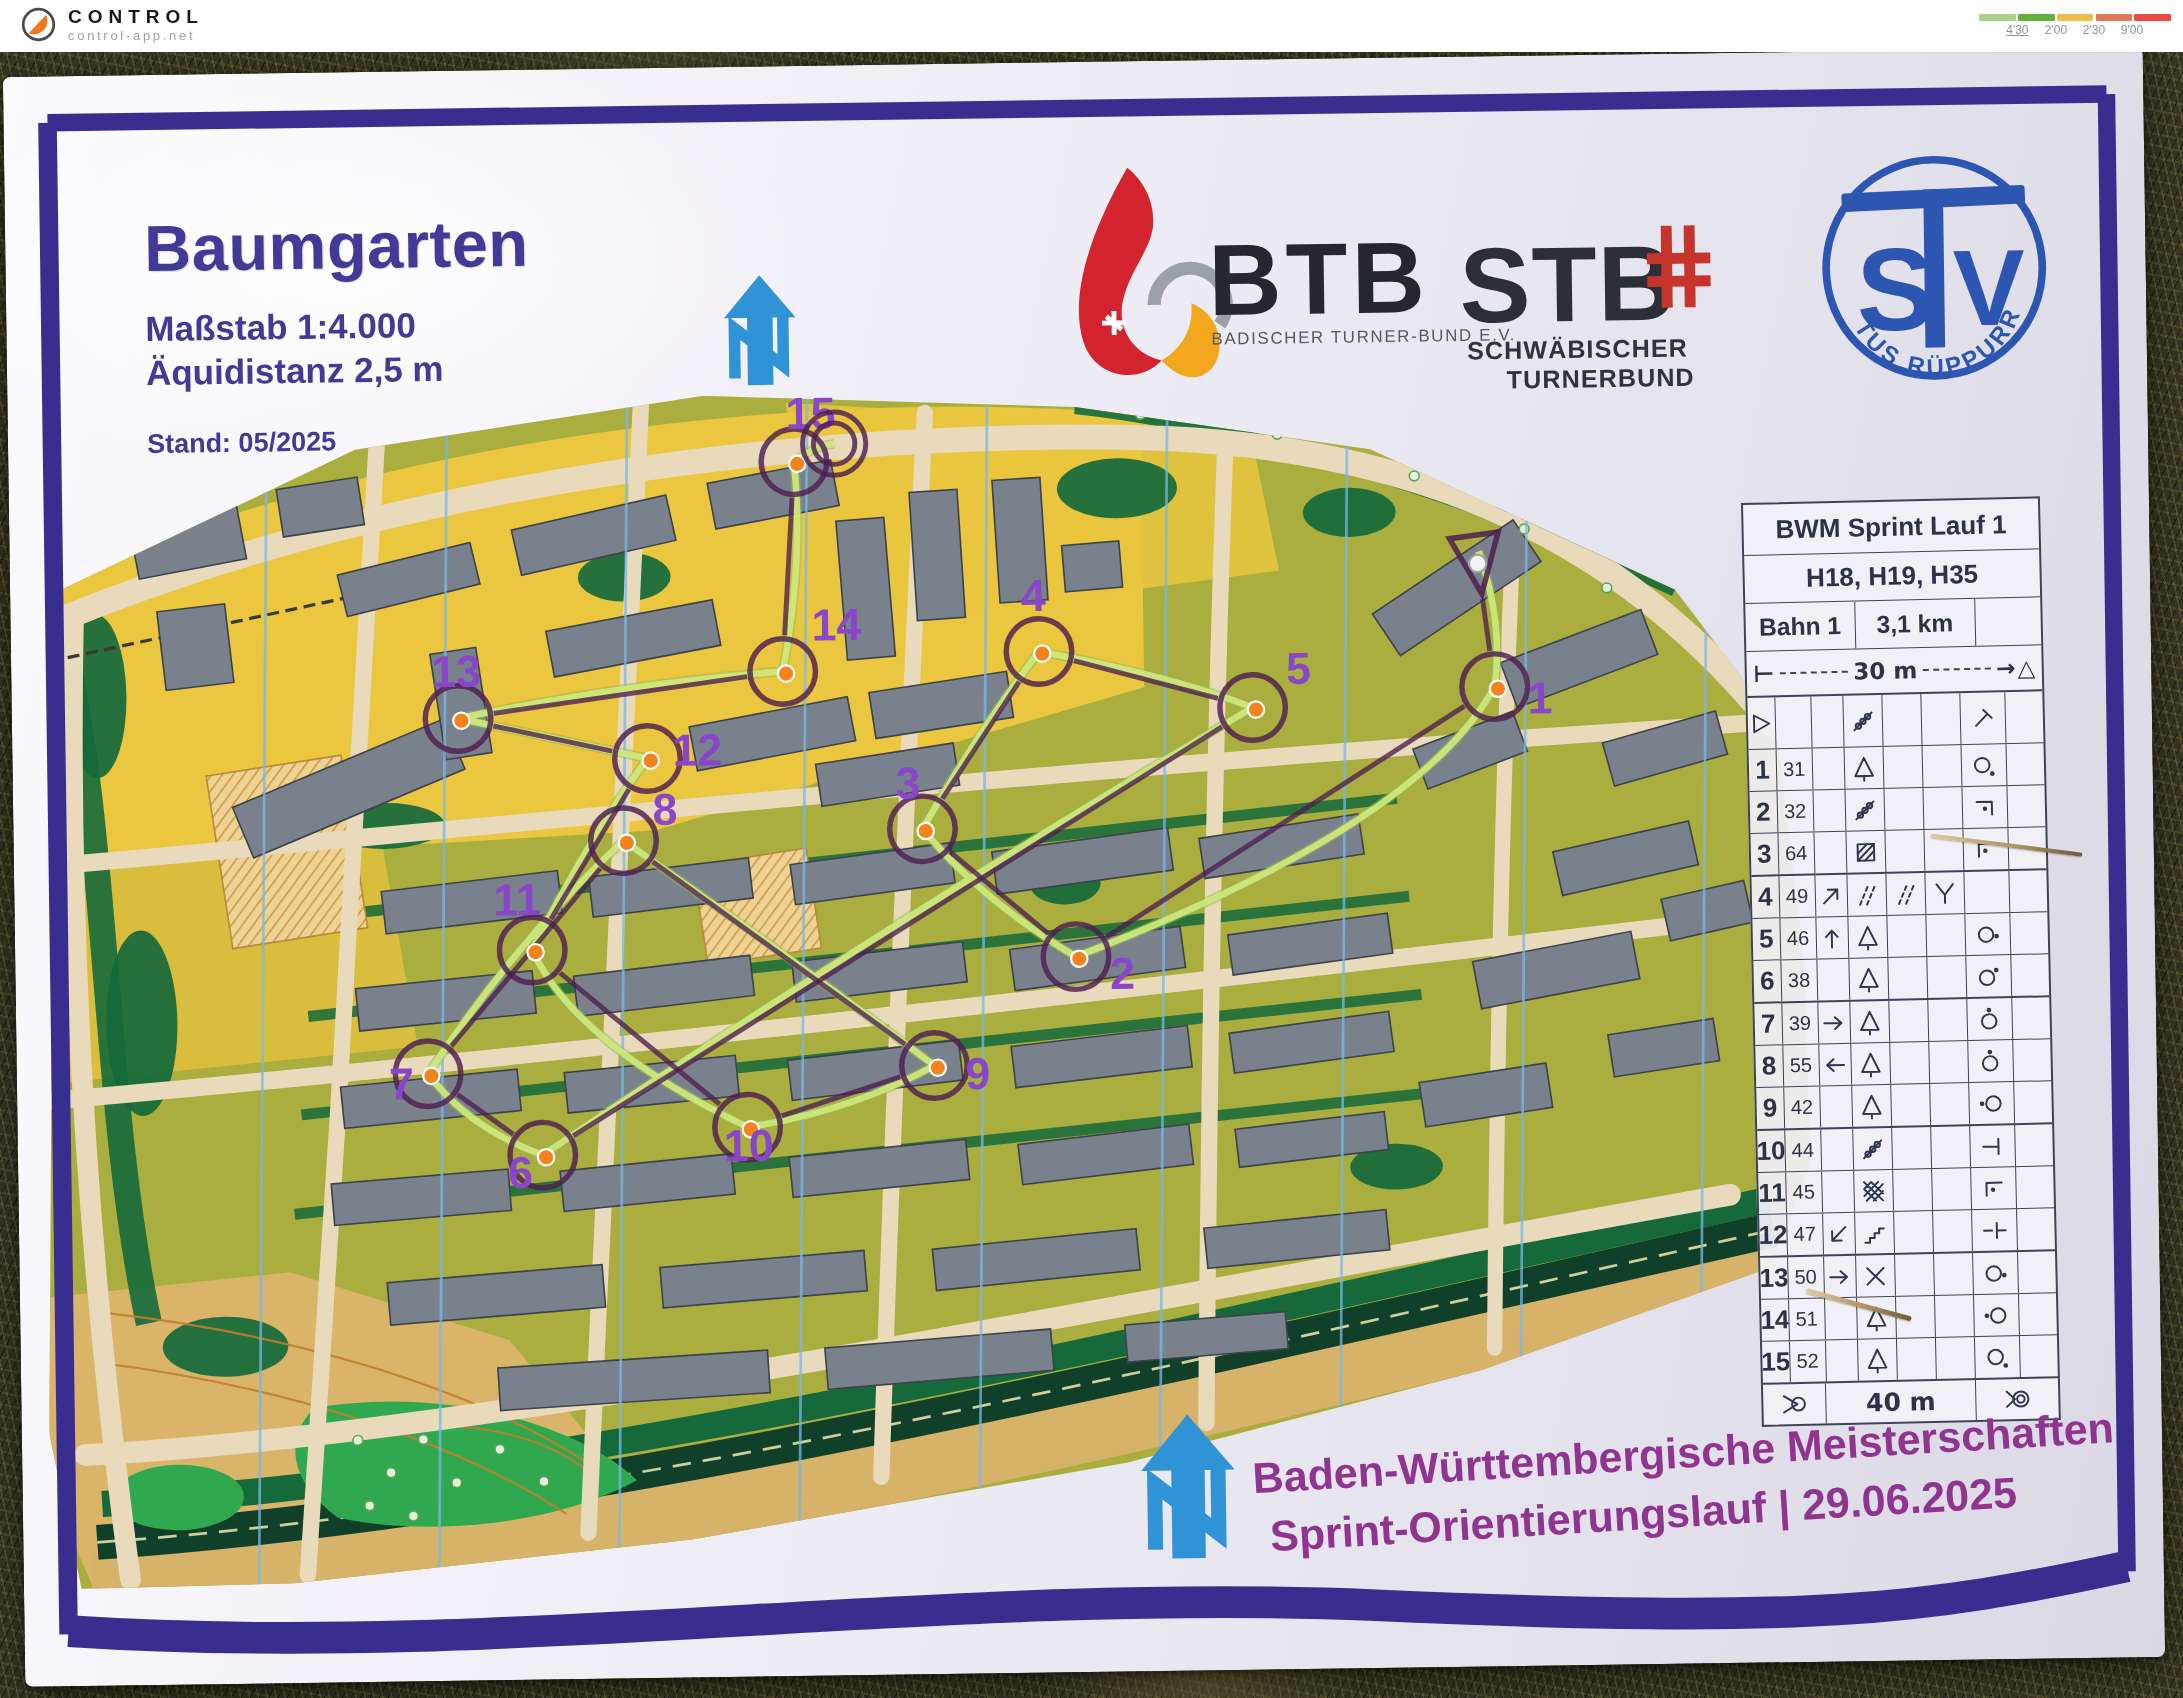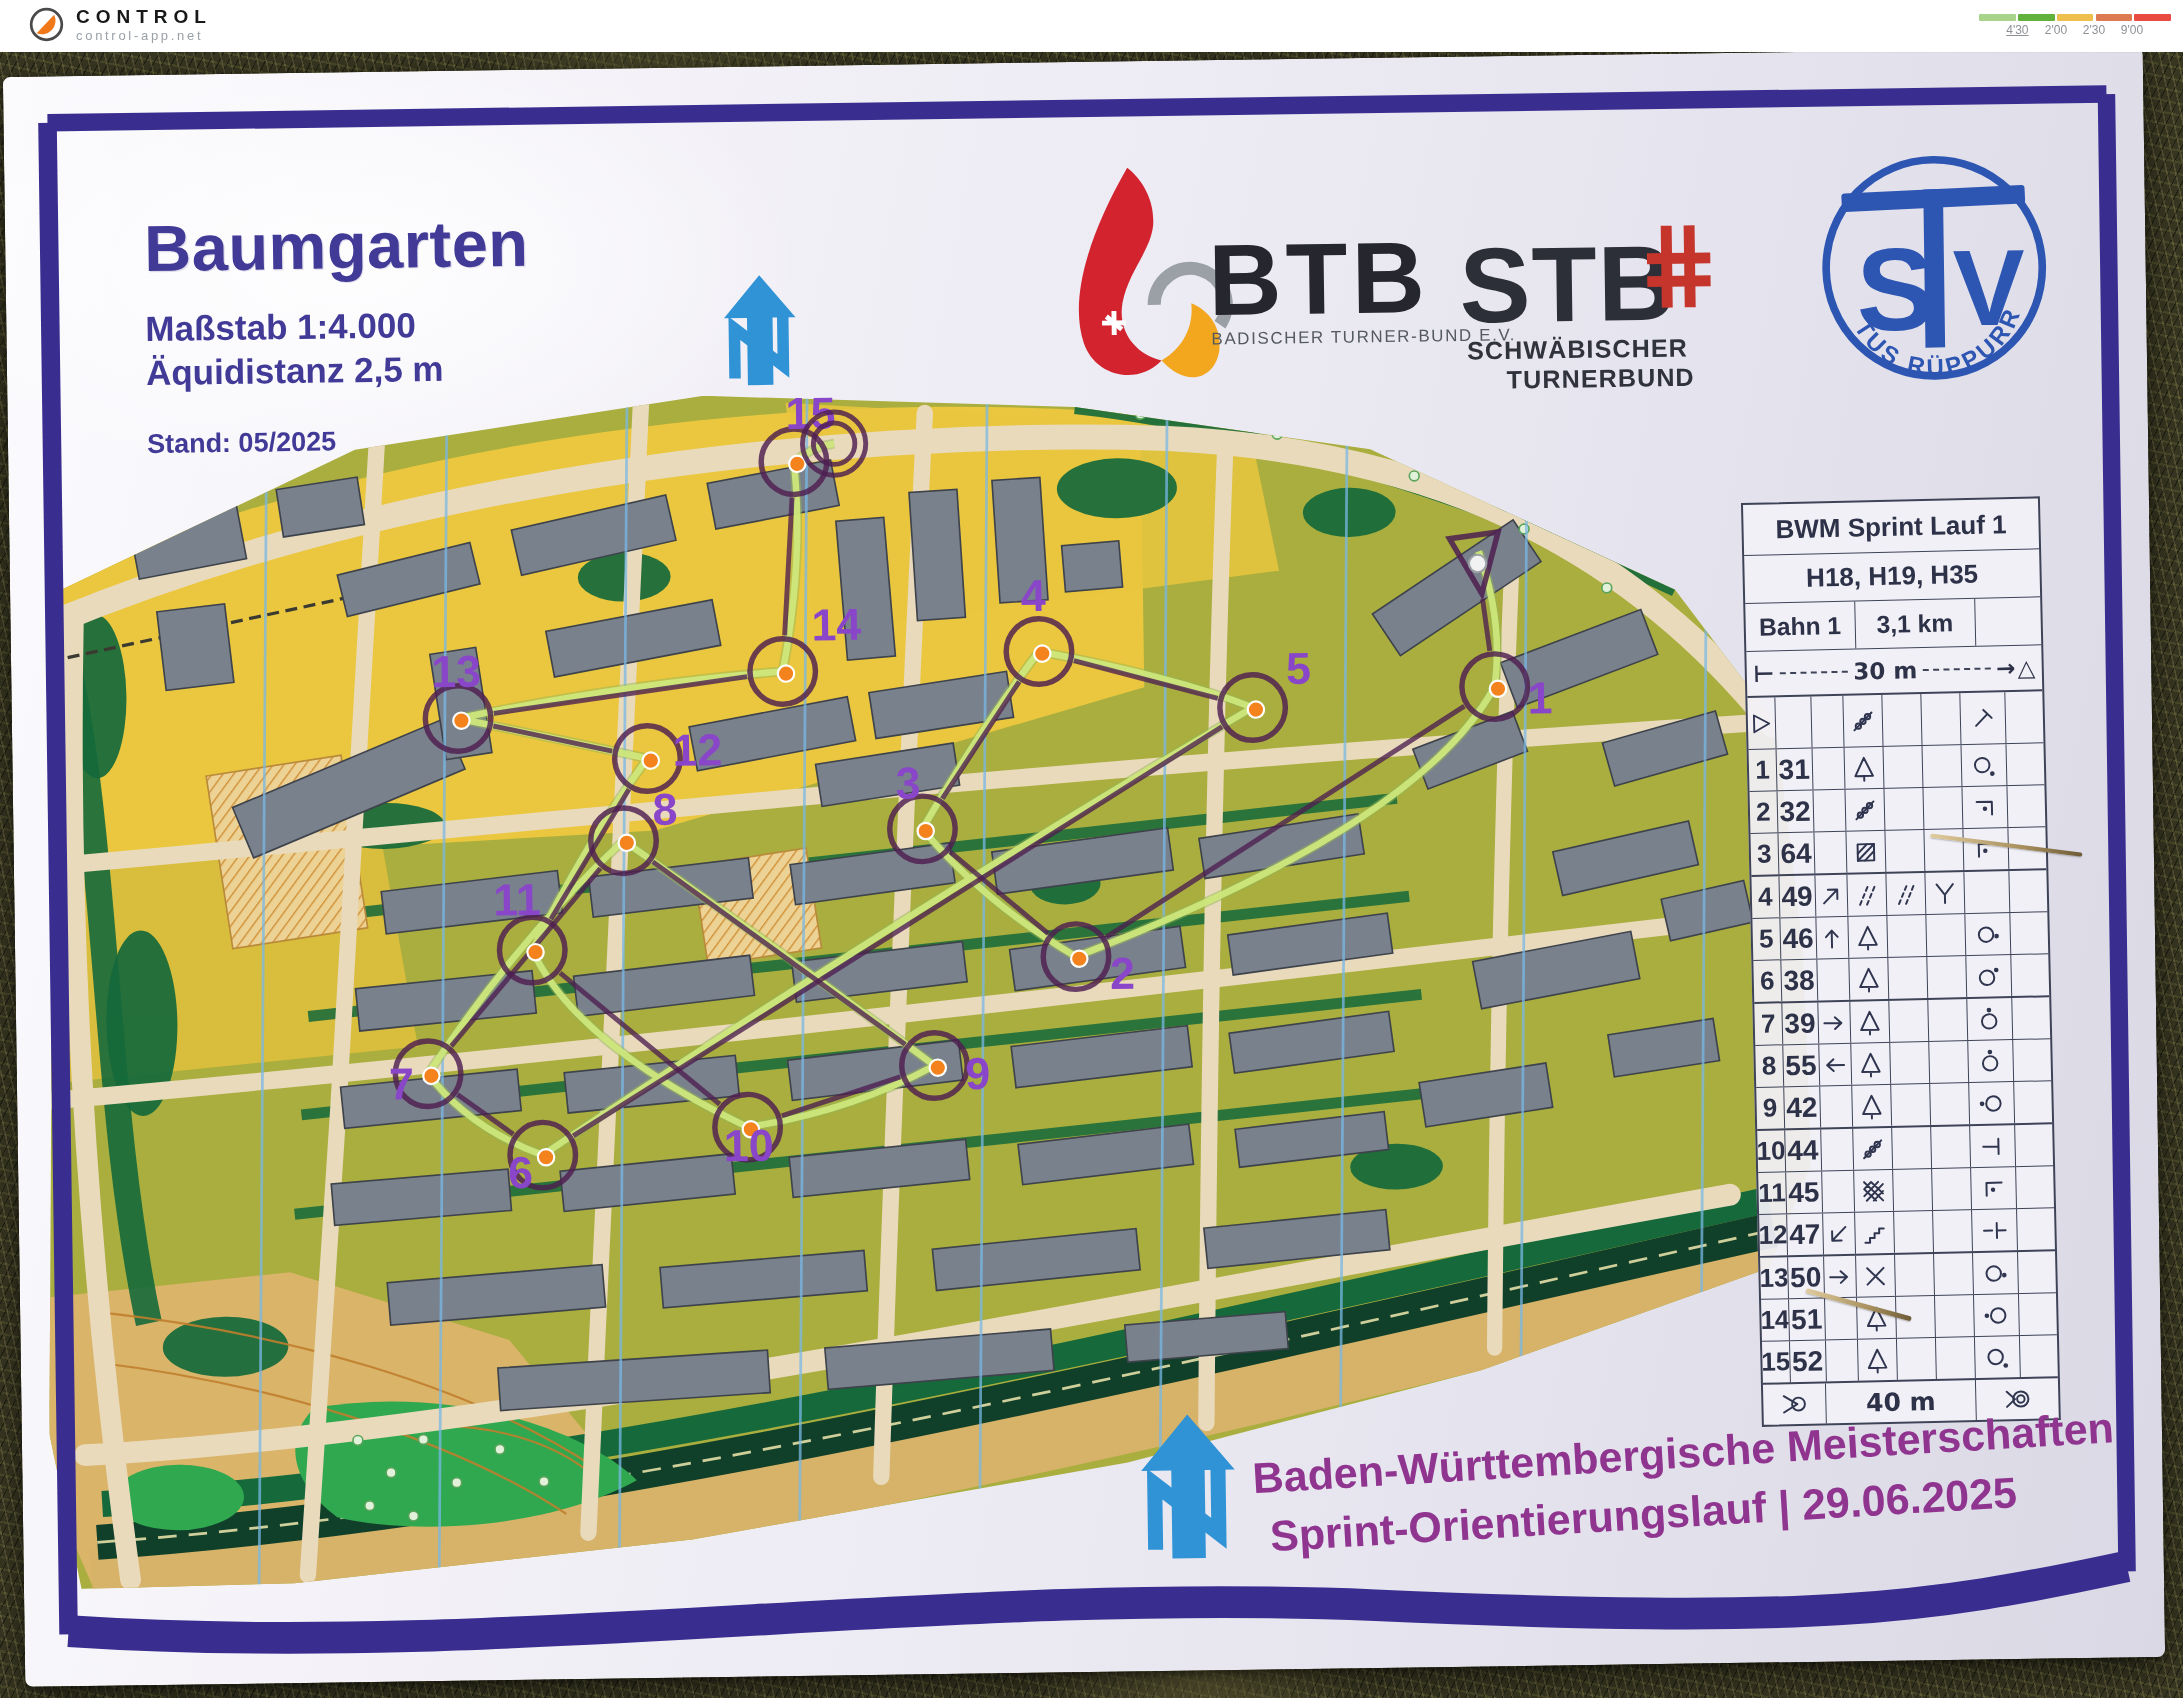--- a/index.html
+++ b/index.html
@@ -6,21 +6,21 @@
   body{
     width:2183px;height:1699px;position:relative;overflow:hidden;
     font-family:"Liberation Sans","DejaVu Sans",sans-serif;
     background:#3c3a22;
   }
   
   #appbar{
     position:absolute;left:0;top:0;width:2183px;height:52px;background:#ffffff;z-index:50;
     box-shadow:0 0.5px 0 rgba(0,0,0,.06);
   }
-  .brand{position:absolute;left:29px;top:6.5px;display:flex;align-items:center;gap:12px;cursor:pointer;}
+  .brand{position:absolute;left:21px;top:6.5px;display:flex;align-items:center;gap:12px;cursor:pointer;}
   .brand svg{display:block;}
   .bname{font-size:19px;font-weight:bold;letter-spacing:6px;color:#17181a;line-height:1;}
   .bdom{font-size:13px;letter-spacing:2.7px;color:#9aa0a6;margin-top:3.3px;line-height:1;}
   .legend{position:absolute;right:12px;top:14px;width:192px;}
   .segs{display:flex;gap:2.2px;height:7px;}
   .segs div{flex:1;border-radius:1.1px;}
   .labs{position:relative;height:16.4px;margin-top:2.2px;}
   .labs span{position:absolute;top:0;width:44px;text-align:center;font-size:12px;color:#8d9196;}
   
   #photo{
@@ -67,21 +67,21 @@
   .crow.t{font-weight:bold;font-size:26px;}
   .bahncell{display:flex;align-items:center;justify-content:center;font-weight:bold;font-size:24.6px;height:100%;border-left:1.1px solid #3e4357;}
   .bahncell:first-child{border-left:none;}
   .dist{font-family:"DejaVu Sans",sans-serif;font-weight:bold;font-size:23px;padding:0 6.5px;}
   .dist .dash{flex:1;border-top:2.2px dashed #3e4357;height:0;margin:0 5.5px;}
   .srow{display:flex;border-top:1.1px solid #3e4357;}
   .srow.thick{border-top-width:2.7px;}
   .scell{display:flex;align-items:center;justify-content:center;border-left:1.1px solid #3e4357;overflow:hidden;}
   .scell:first-child{border-left:none;}
   .scell.num{font-weight:bold;font-size:26px;}
-  .scell.code{font-weight:bold;font-size:28px;}
+  .scell.code{font-weight:normal;font-size:20px;}
   .fin{font-family:"DejaVu Sans",sans-serif;}
   
   .blade{position:absolute;z-index:6;border-radius:3.3px;
     background:linear-gradient(90deg,#e0cb9d,#a8905e 60%,#6e5c38);box-shadow:0 1.1px 1.6px rgba(0,0,0,.25);}
   .b1{left:1916px;top:794px;width:153px;height:4.4px;transform:rotate(8deg);}
   .b2{left:1784px;top:1251px;width:109px;height:4.9px;transform:rotate(16deg);}
 </style>
 </head>
 <body>
 

